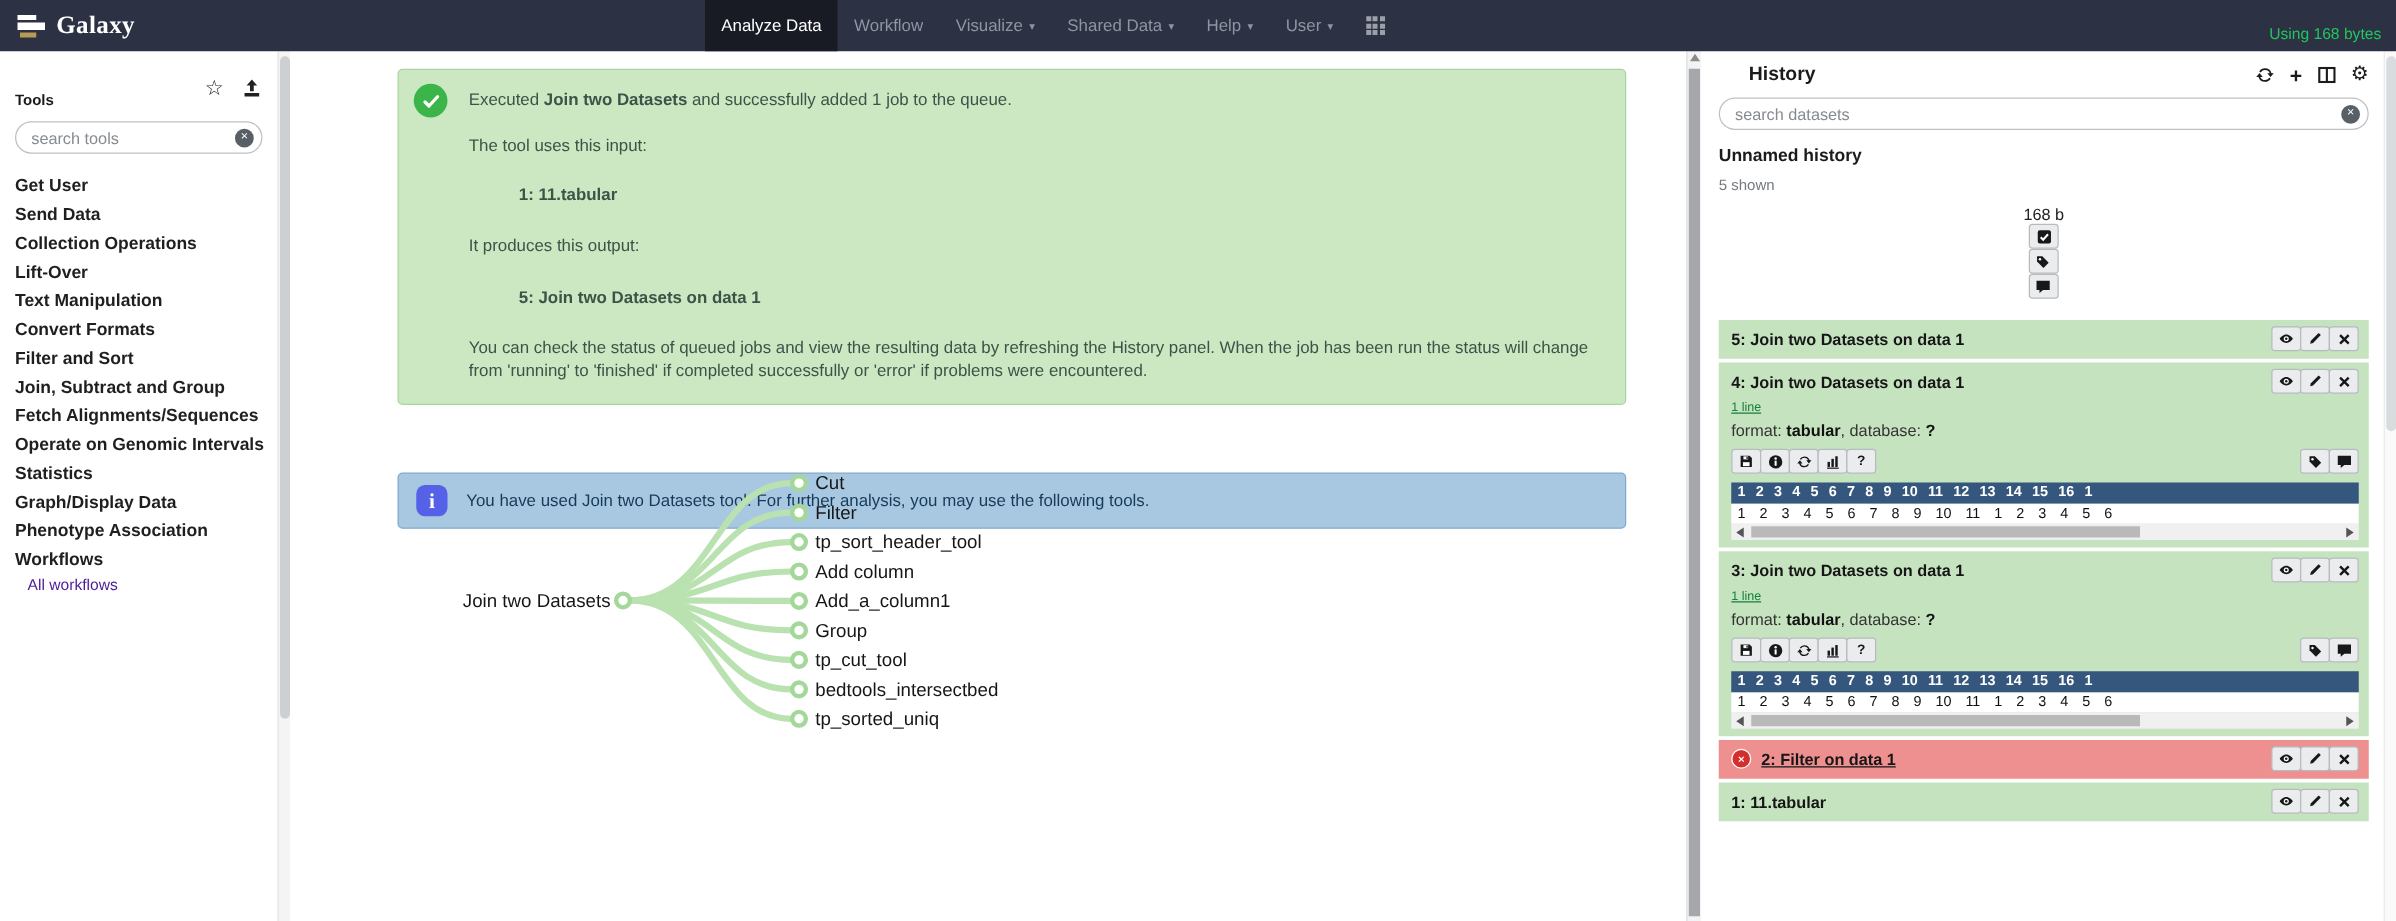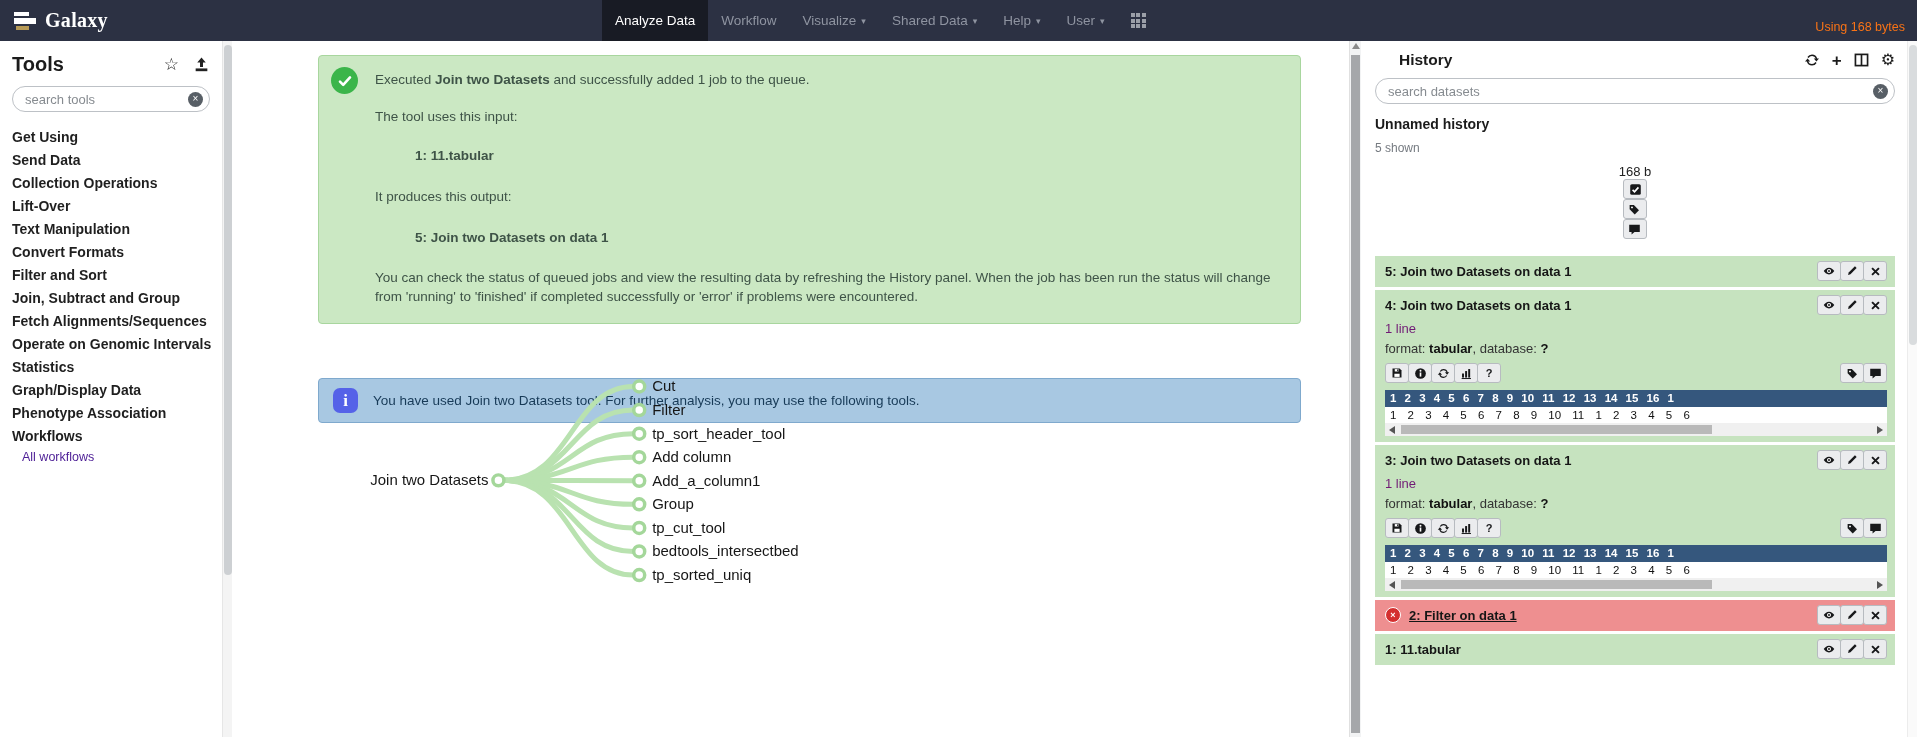--- a/index.html
+++ b/index.html
@@ -10,34 +10,34 @@
   
   .navbar { position:absolute; left:0; top:0; width:100%; height:41px;
     background:#2c3143; display:flex; align-items:center; z-index:10; }
   .brand { display:flex; align-items:center; gap:9px; padding:0 14px; cursor:pointer; }
   .logo-icon { display:inline-flex; flex-direction:column; align-items:flex-start; }
   .logo-icon i { display:block; }
   .logo-icon .b1 { width:15px; height:4px; background:#fff; }
   .logo-icon .b2 { width:22px; height:6px; background:#fff; margin-top:2px; }
   .logo-icon .b3 { width:13px; height:4px; background:#b79a56; margin-top:2px; margin-left:2px; }
   .brand-text { color:#fff; font-family:"Liberation Serif", serif; font-size:20px; font-weight:700; letter-spacing:.3px; }
-  .menu { position:absolute; left:602px; top:0; height:41px; display:flex; align-items:stretch; }
+  .menu { position:absolute; left:564px; top:0; height:41px; display:flex; align-items:stretch; }
   .mi { display:flex; align-items:center; padding:0 13px; font-size:13.5px; color:#8f94a1;
     text-decoration:none; cursor:pointer; white-space:nowrap; }
   .mi.active { background:#181b24; color:#fff; }
   .caret { font-size:9px; margin-left:5px; color:inherit; }
   .gridic { display:grid; grid-template-columns:repeat(3,4px); grid-template-rows:repeat(3,4px); gap:1.5px; }
   .gridic i { background:#9b9fa8; }
   .usage { position:absolute; right:12px; top:0; height:54px; display:flex; align-items:center;
-    color:#f97316; font-size:12.5px; }
+    color:#22c55e; font-size:12.5px; }
 
   
   .tools { position:absolute; left:0; top:41px; width:222px; height:696px; background:#fff; padding:12px 12px 0 12px; }
   .tools-head { display:flex; align-items:center; }
-  .tools-title { font-size:20px; font-weight:700; color:#1b1b1b; flex:1; }
+  .tools-title { font-size:12px; font-weight:700; color:#1b1b1b; flex:1;margin-top:20px; }
   .tools-head .ic { margin-left:14px; color:#222; cursor:pointer; display:inline-flex; }
   .star-g { font-size:17px; line-height:1; }
   .searchpill { margin-top:10px; height:26px; border:1px solid #bdc1c6; border-radius:14px;
     display:flex; align-items:center; padding:0 6px 0 12px; background:#fff; }
   .searchpill input { border:none; outline:none; flex:1; font-size:13px; color:#701a75; background:transparent;
     font-family:"Liberation Sans", sans-serif; min-width:0; }
   .searchpill input::placeholder { color:#868b90; }
   .clear-btn { width:15px; height:15px; border-radius:50%; background:#585f66; color:#fff; font-size:10px;
     display:inline-flex; align-items:center; justify-content:center; cursor:pointer; flex:0 0 auto; line-height:1; }
   .cat-list { list-style:none; margin-top:14px; }
@@ -91,21 +91,21 @@
   .hlist { margin-top:17px; }
   .hitem { padding:5px 8px 6px 10px; margin-bottom:3px; }
   .hitem.ok { background:#c6e3bf; }
   .hitem.error { background:#ee8f90; }
   .hrow { display:flex; align-items:center; }
   .htitle { flex:1; font-size:13px; font-weight:700; color:#161616; cursor:pointer; display:flex; align-items:center; gap:8px; }
   .hitem.error .htitle u { text-decoration:underline; }
   .err-ic { width:16px; height:16px; border-radius:50%; background:#d42f2f; border:1.5px solid #fff;
     color:#fff; font-size:9px; font-weight:700; display:inline-flex; align-items:center; justify-content:center; flex:0 0 auto; }
   .hbody { margin-top:6px; }
-  .hlines { font-size:13px; color:#701a75; margin-top:2px; }
+  .hlines { font-size:10px; color:#15803d; margin-top:2px;text-decoration:underline; }
   .hmeta { font-size:13px; color:#333; margin-top:5px; }
   .hmeta b { color:#111; }
   .hicons { margin-top:7px; display:flex; align-items:center; }
   .hicons .grp { display:inline-flex; }
   .hicons .sp { flex:1; }
   .hpreview { margin-top:7px; }
   .phead { background:#35577d; color:#fff; font-size:11.5px; font-weight:700; padding:2px 5px;
     white-space:nowrap; overflow:hidden; word-spacing:5px; height:17px; }
   .prow { background:#fff; color:#111; font-size:11.5px; padding:2px 5px; white-space:nowrap;
     overflow:hidden; word-spacing:8px; height:16px; }
@@ -178,21 +178,21 @@
             <path d="M8 1.5l4 4.6H9.4v4.2H6.6V6.1H4z"></path>
             <path d="M2.5 11.7h11v2.6h-11z"></path>
           </svg>
       </span>
     </div>
     <div class="searchpill">
       <input type="text" placeholder="search tools" style="">
       <span class="clear-btn">×</span>
     </div>
     <ul class="cat-list">
-      <li>Get Using</li>
+      <li>Get User</li>
       <li>Send Data</li>
       <li>Collection Operations</li>
       <li>Lift-Over</li>
       <li>Text Manipulation</li>
       <li>Convert Formats</li>
       <li>Filter and Sort</li>
       <li>Join, Subtract and Group</li>
       <li>Fetch Alignments/Sequences</li>
       <li>Operate on Genomic Intervals</li>
       <li>Statistics</li>

